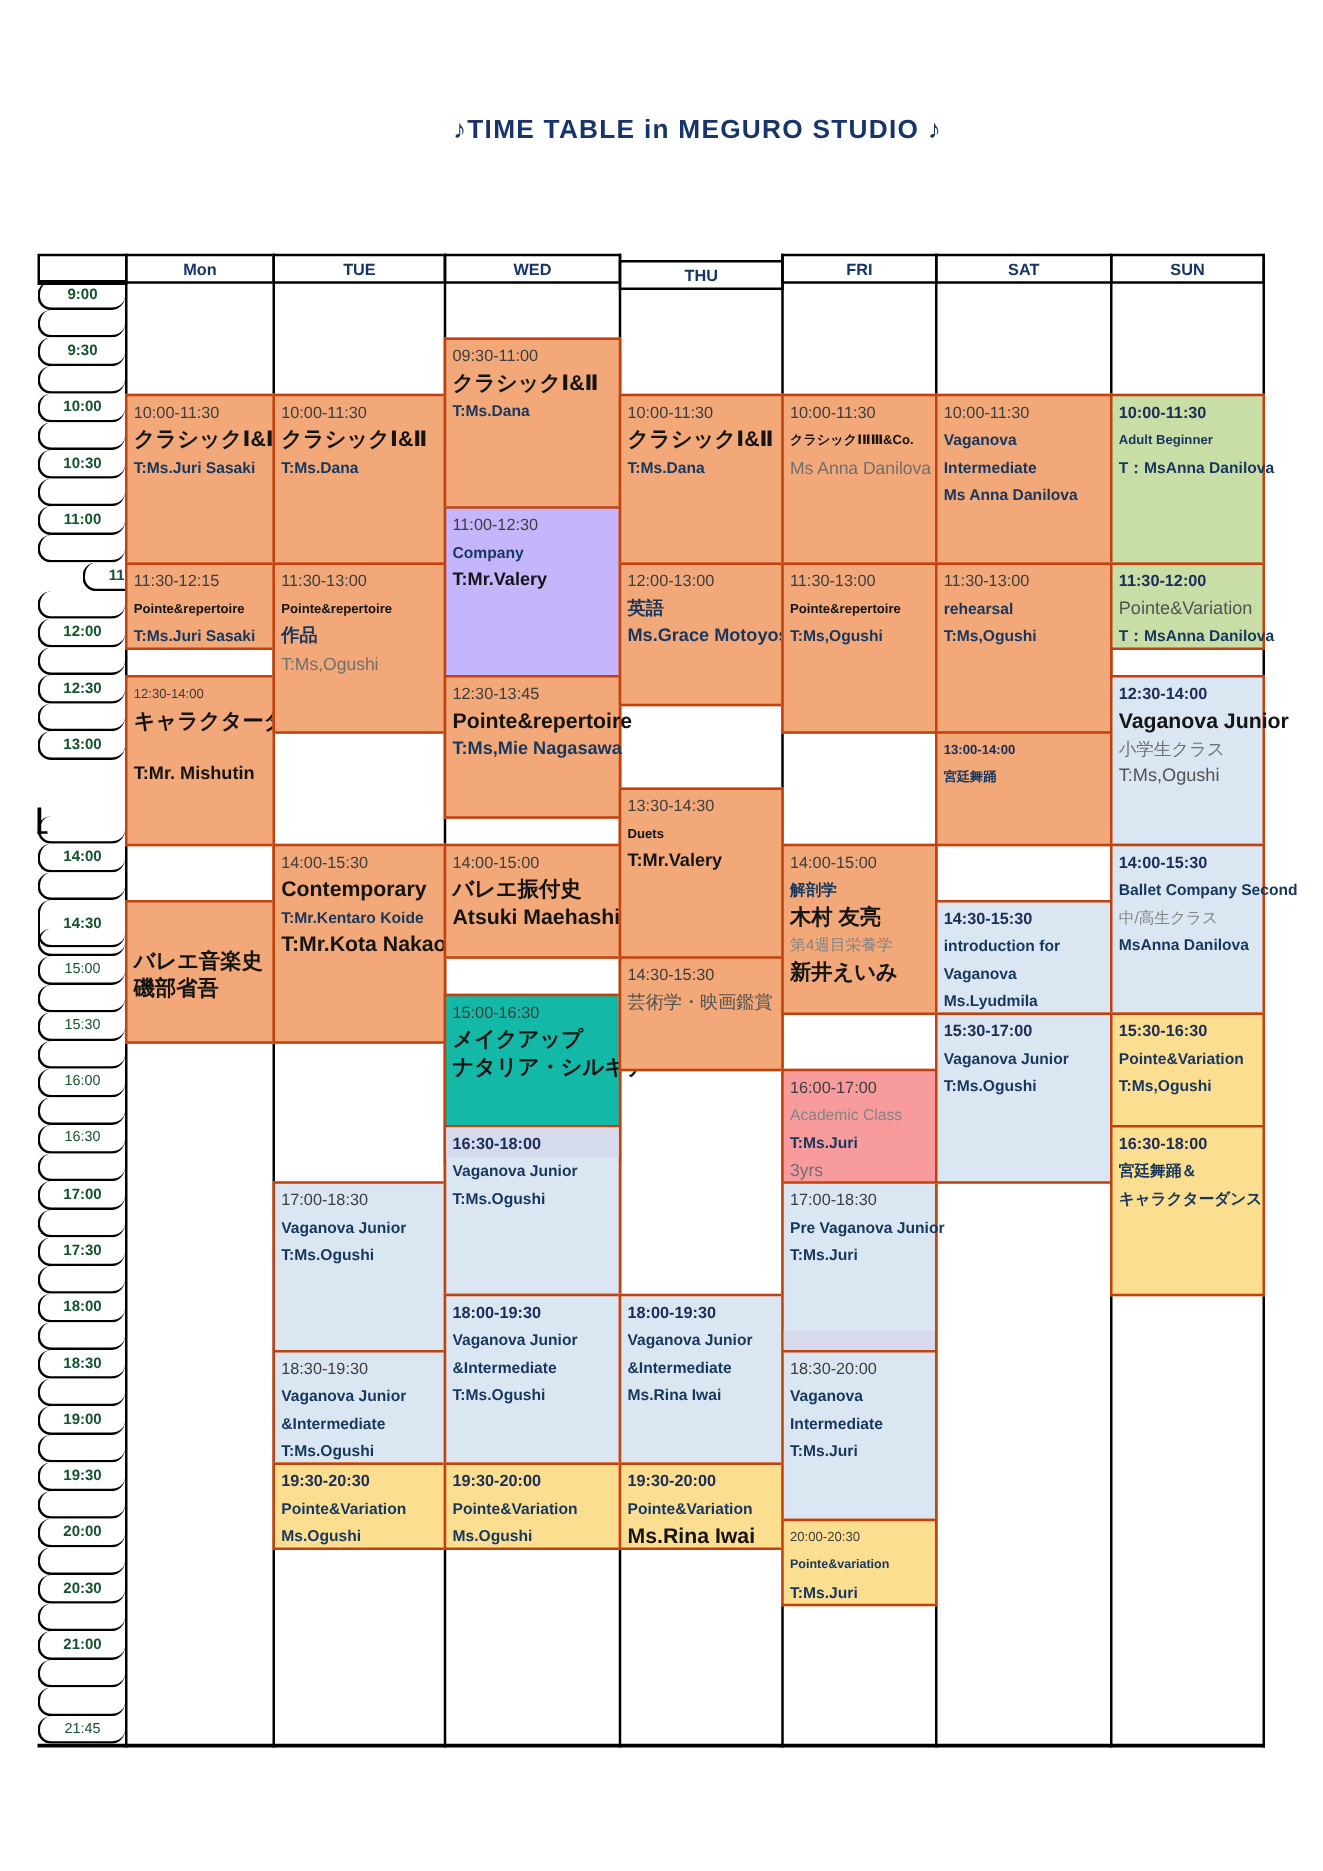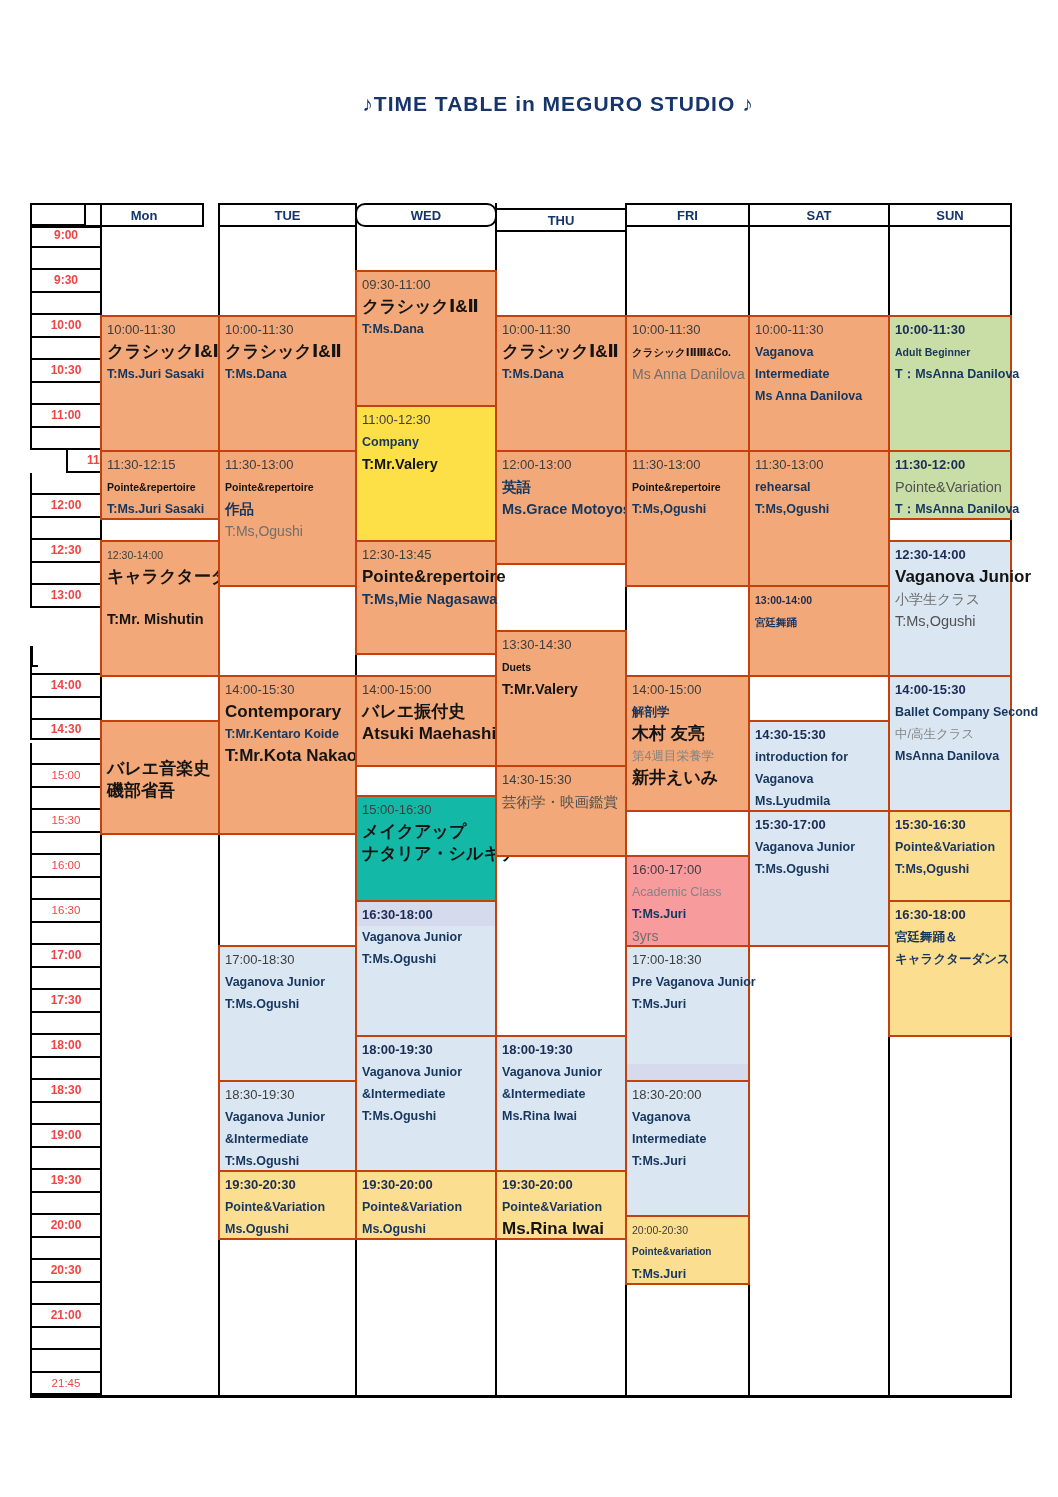--- a/index.html
+++ b/index.html
@@ -9,21 +9,21 @@
          padding-left:58px;box-sizing:border-box;
          font-size:21px;font-weight:700;letter-spacing:1px;color:#17356B;}
   .vline{position:absolute;width:2px;background:#000;}
   .hbar{position:absolute;background:#000;}
   .day-header{position:absolute;box-sizing:border-box;border:2px solid #000;
               display:flex;align-items:center;justify-content:center;
               font-size:13px;font-weight:700;color:#14356B;background:#fff;}
   .time-header{position:absolute;box-sizing:border-box;border:2px solid #000;border-bottom:4px solid #000;background:#fff;}
   .time-row{position:absolute;box-sizing:border-box;width:70px;left:30px;
             display:flex;align-items:center;justify-content:center;
-            color:#ef4444;font-size:12px;}
+            color:#14532d;font-size:12px;border-radius:11px;}
   .time-row.bordered{border-left:2px solid #000;border-bottom:2px solid #000;}
   .time-row.b{font-weight:700;}
   .time-row.r{font-weight:400;font-size:11.5px;}
   .tick{position:absolute;box-sizing:border-box;border-left:3px solid #000;border-bottom:2px solid #000;}
   .event{position:absolute;box-sizing:border-box;border:2px solid #c2410c;}
   .event .content{position:relative;padding:2px 2px 0 5px;}
   .accent{position:absolute;left:0;right:0;}
   .line{height:22px;line-height:22px;white-space:nowrap;position:relative;}
   .c-time  {font-size:13px;  color:#3d3d3d;font-weight:400;}
   .c-timeb {font-size:13px;  color:#1b2c55;font-weight:700;}
@@ -37,23 +37,23 @@
   .m-xs{font-size:10px;}
   .m-spacer{height:20px;}
 </style>
 </head>
 <body>
 
 <div id="page">
   <div id="title">♪TIME TABLE in MEGURO STUDIO ♪</div>
   <div id="grid">
       <div class="time-header" style="left: 30px; top: 203px; width: 72px; height: 25px; position: absolute;"></div>
-      <div class="day-header" style="left: 84px; top: 203px; width: 120px; height: 24px;">Mon</div>
+      <div class="day-header" style="left: 100px; top: 203px; width: 120px; height: 24px;">Mon</div>
       <div class="day-header" style="left: 218px; top: 203px; width: 139px; height: 24px;">TUE</div>
-      <div class="day-header" style="left: 355px; top: 203px; width: 142px; height: 24px; border-radius: 10px;">WED</div>
+      <div class="day-header" style="left: 355px; top: 203px; width: 142px; height: 24px;">WED</div>
       <div class="day-header" style="left: 495px; top: 208px; width: 132px; height: 24px;">THU</div>
       <div class="day-header" style="left: 625px; top: 203px; width: 125px; height: 24px;">FRI</div>
       <div class="day-header" style="left: 748px; top: 203px; width: 142px; height: 24px;">SAT</div>
       <div class="day-header" style="left: 888px; top: 203px; width: 124px; height: 24px;">SUN</div>
       <div class="vline" style="left: 100px; top: 203px; height: 1195px;"></div>
       <div class="vline" style="left: 218px; top: 203px; height: 1195px;"></div>
       <div class="vline" style="left: 355px; top: 203px; height: 1195px;"></div>
       <div class="vline" style="left: 495px; top: 203px; height: 1195px;"></div>
       <div class="vline" style="left: 625px; top: 203px; height: 1195px;"></div>
       <div class="vline" style="left: 748px; top: 203px; height: 1195px;"></div>
@@ -74,21 +74,21 @@
       <div class="time-row bordered b" style="top: 495px; height: 22.5px;">12:00</div>
       <div class="time-row bordered" style="top: 517.5px; height: 22.5px;"></div>
       <div class="time-row bordered b" style="top: 540px; height: 22.5px;">12:30</div>
       <div class="time-row bordered" style="top: 562.5px; height: 22.5px;"></div>
       <div class="time-row bordered b" style="top: 585px; height: 22.5px;">13:00</div>
       <div class="time-row" style="top: 607.5px; height: 22.5px;"></div>
       <div class="time-row" style="top: 630px; height: 22.5px;"></div>
       <div class="time-row bordered" style="top: 652.5px; height: 22.5px;"></div>
       <div class="time-row bordered b" style="top: 675px; height: 22.5px;">14:00</div>
       <div class="time-row bordered" style="top: 697.5px; height: 22.5px;"></div>
-      <div class="time-row bordered b" style="top: 720px; height: 20px;">14:30</div>
+      <div class="time-row bordered b" style="top: 720px; height: 38px;">14:30</div>
       <div class="time-row bordered" style="top: 742.5px; height: 22.5px;"></div>
       <div class="time-row bordered r" style="top: 765px; height: 22.5px;">15:00</div>
       <div class="time-row bordered" style="top: 787.5px; height: 22.5px;"></div>
       <div class="time-row bordered r" style="top: 810px; height: 22.5px;">15:30</div>
       <div class="time-row bordered" style="top: 832.5px; height: 22.5px;"></div>
       <div class="time-row bordered r" style="top: 855px; height: 22.5px;">16:00</div>
       <div class="time-row bordered" style="top: 877.5px; height: 22.5px;"></div>
       <div class="time-row bordered r" style="top: 900px; height: 22.5px;">16:30</div>
       <div class="time-row bordered" style="top: 922.5px; height: 22.5px;"></div>
       <div class="time-row bordered b" style="top: 945px; height: 22.5px;">17:00</div>
@@ -186,21 +186,21 @@
           <div class="line c-navy">Ms.Ogushi</div>
         </div>
       </div>
       <div class="event" style="left: 355px; top: 270px; width: 142px; height: 137px; background: rgb(242, 168, 120);">
         <div class="content">
           <div class="line c-time">09:30-11:00</div>
           <div class="line c-title">クラシックⅠ&amp;Ⅱ</div>
           <div class="line c-navy">T:Ms.Dana</div>
         </div>
       </div>
-      <div class="event" style="left: 355px; top: 405px; width: 142px; height: 137px; background: #fde047;">
+      <div class="event" style="left: 355px; top: 405px; width: 142px; height: 137px; background: #c4b5fd;">
         <div class="content">
           <div class="line c-time">11:00-12:30</div>
           <div class="line c-navy">Company</div>
           <div class="line c-title m-lg">T:Mr.Valery</div>
         </div>
       </div>
       <div class="event" style="left: 355px; top: 540px; width: 142px; height: 114.5px; background: rgb(242, 168, 120);">
         <div class="content">
           <div class="line c-time">12:30-13:45</div>
           <div class="line c-title">Pointe&amp;repertoire</div>

